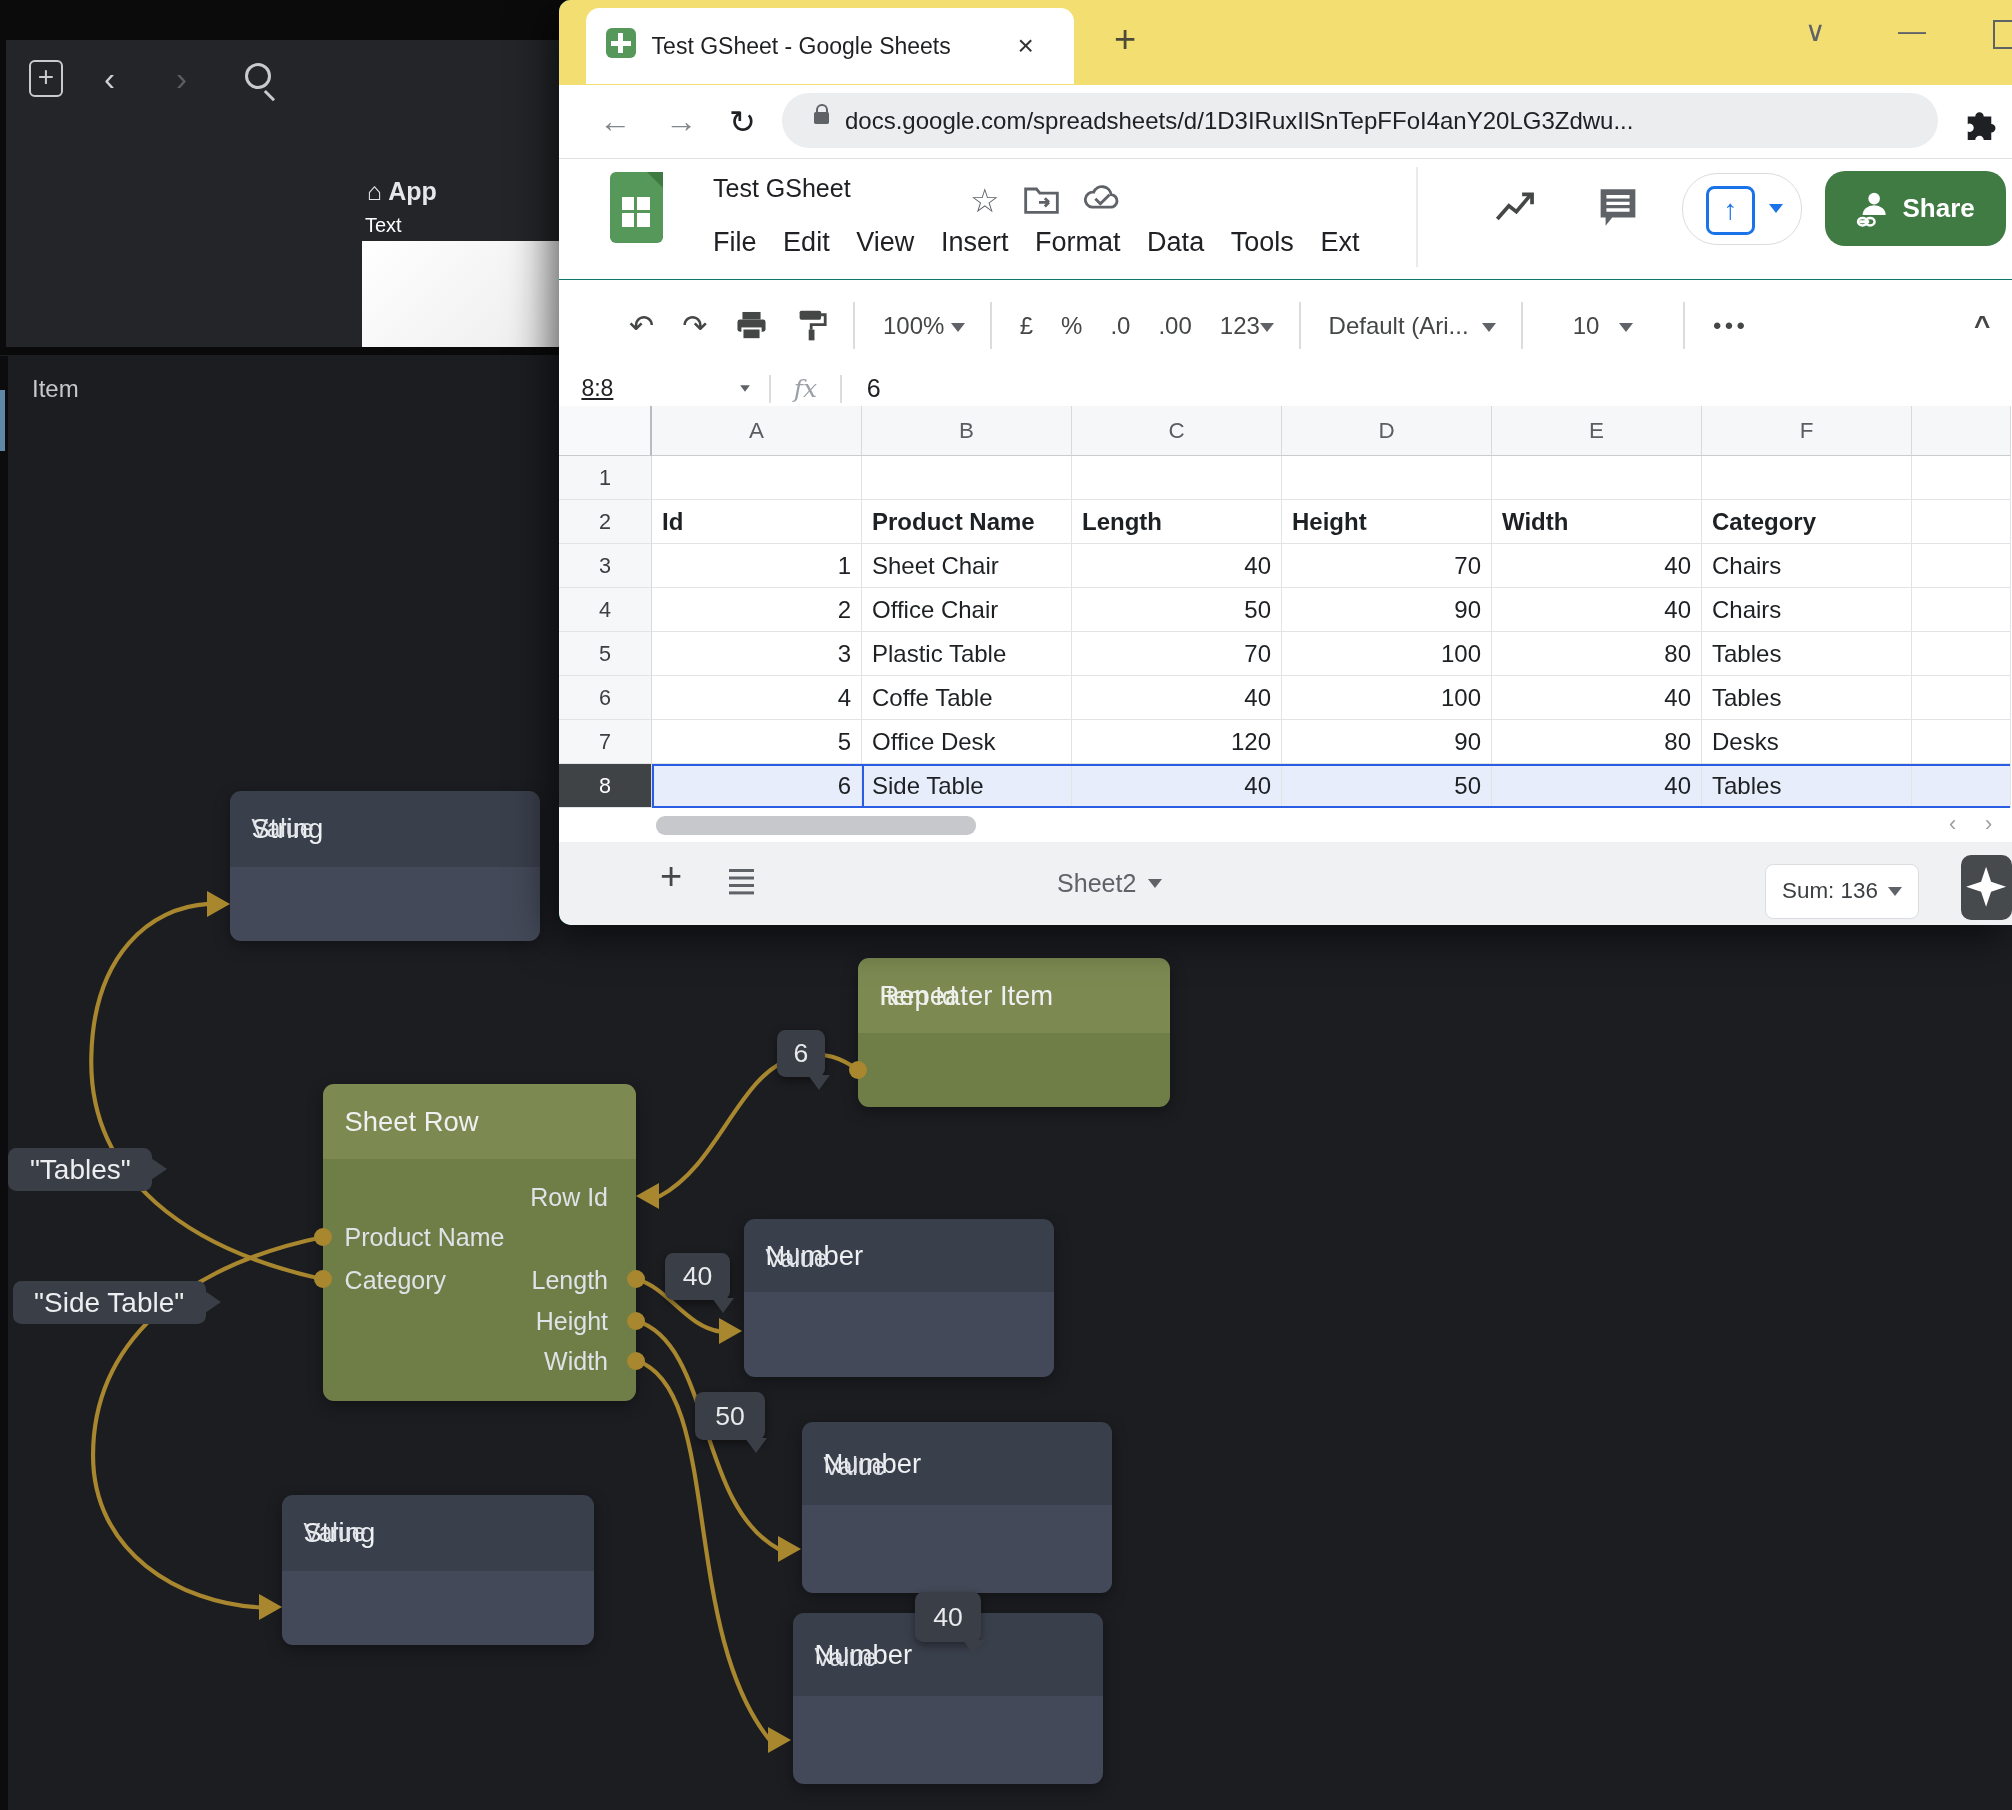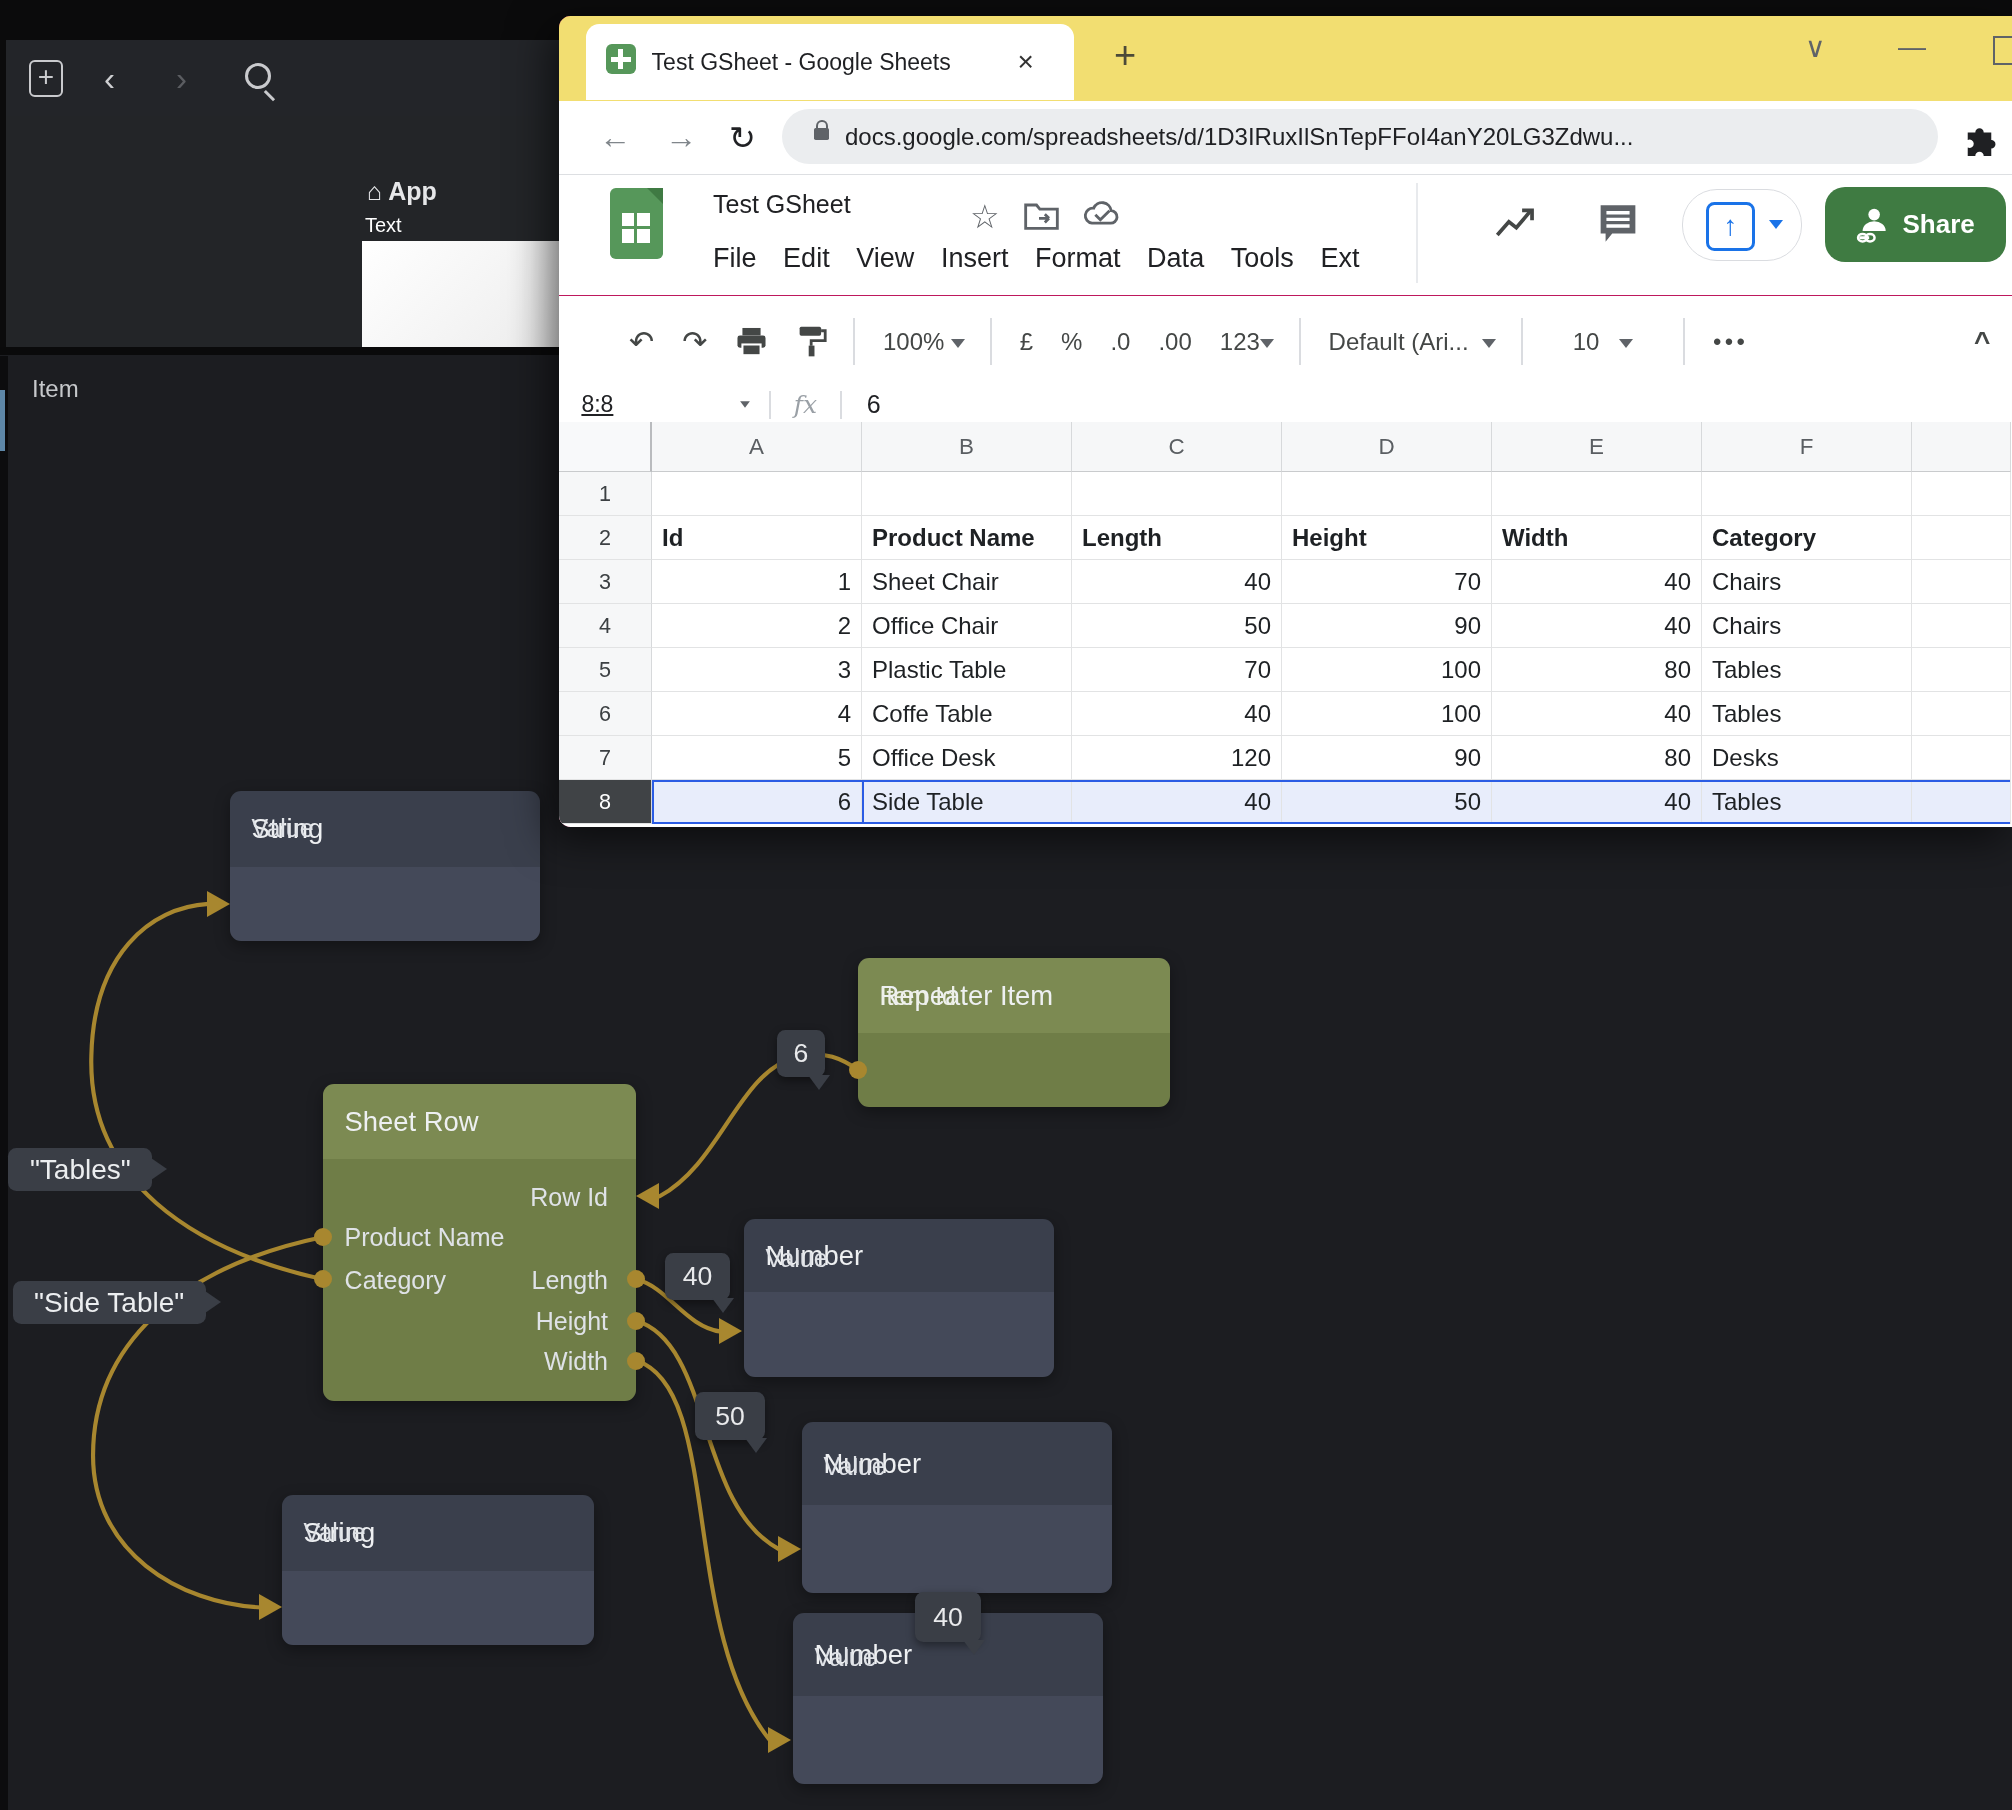--- a/index.html
+++ b/index.html
@@ -28,21 +28,21 @@
   .node.green .hd{background:#7c8a52;}
   .node.green .bd{background:#6f7d47;height:100%;}
   .port{position:absolute;width:18.3px;height:18.3px;border-radius:50%;background:#a8872f;z-index:4;}
   .arr-r{position:absolute;width:0;height:0;border-top:13.3px solid transparent;border-bottom:13.3px solid transparent;border-left:23px solid #a8872f;z-index:4;}
   .arr-l{position:absolute;width:0;height:0;border-top:13.3px solid transparent;border-bottom:13.3px solid transparent;border-right:23px solid #a8872f;z-index:4;}
   .vbadge{position:absolute;background:#3a3e46;color:#e9eaec;border-radius:8.3px;text-align:center;font-size:26.6px;z-index:5;box-shadow:0 3.3px 8.3px rgba(0,0,0,.4);}
   .vbadge:after{content:"";position:absolute;bottom:-13.3px;width:0;height:0;border-left:11.6px solid transparent;border-right:11.6px solid transparent;border-top:15px solid #3a3e46;}
   .tip{position:absolute;background:#3a3e46;color:#eceef0;border-radius:8.3px;font-size:28px;display:flex;align-items:center;padding:0 21.6px;z-index:5;}
   .tip:after{content:"";position:absolute;right:-15px;top:50%;margin-top:-11.6px;border-top:11.6px solid transparent;border-bottom:11.6px solid transparent;border-left:16.6px solid #3a3e46;}
   
-  .bwin{left:559px;top:16px;width:1453px;height:811px;z-index:10;border-radius:11.6px 0 0 11.6px;box-shadow:-8.3px 11.6px 42px rgba(0,0,0,.6);overflow:hidden;background:#be185d;}
+  .bwin{left:559px;top:0;width:1453px;height:925px;z-index:10;border-radius:11.6px 0 0 11.6px;box-shadow:-8.3px 11.6px 42px rgba(0,0,0,.6);overflow:hidden;background:#0f766e;}
   .tabstrip{left:0;top:0;width:1453px;height:85px;background:#f2de71;}
   .btab{left:26.6px;top:8.3px;width:488px;height:76px;background:#fff;border-radius:13.3px 13.3px 0 0;}
   .favicon{left:20px;top:20px;width:30px;height:30px;background:#56975a;border-radius:5.8px;color:#fff;}
   .favicon:before{content:"";position:absolute;left:12.5px;top:5px;width:5px;height:20px;background:#fff;}
   .favicon:after{content:"";position:absolute;left:5px;top:12.5px;width:20px;height:5px;background:#fff;}
   .btab-title{left:66px;top:0;height:76px;display:flex;align-items:center;font-size:23px;color:#1f2023;}
   .tab-close{left:432px;top:21.6px;font-size:28px;color:#333;}
   .newtab{left:555px;top:18.3px;font-size:38px;color:#4c4a38;font-weight:300;}
   .winctl{top:15px;color:#5f6368;font-size:28px;}
   .urlrow{left:0;top:85px;width:1453px;height:73px;background:#fff;border-bottom:1.7px solid #dddfe2;}

